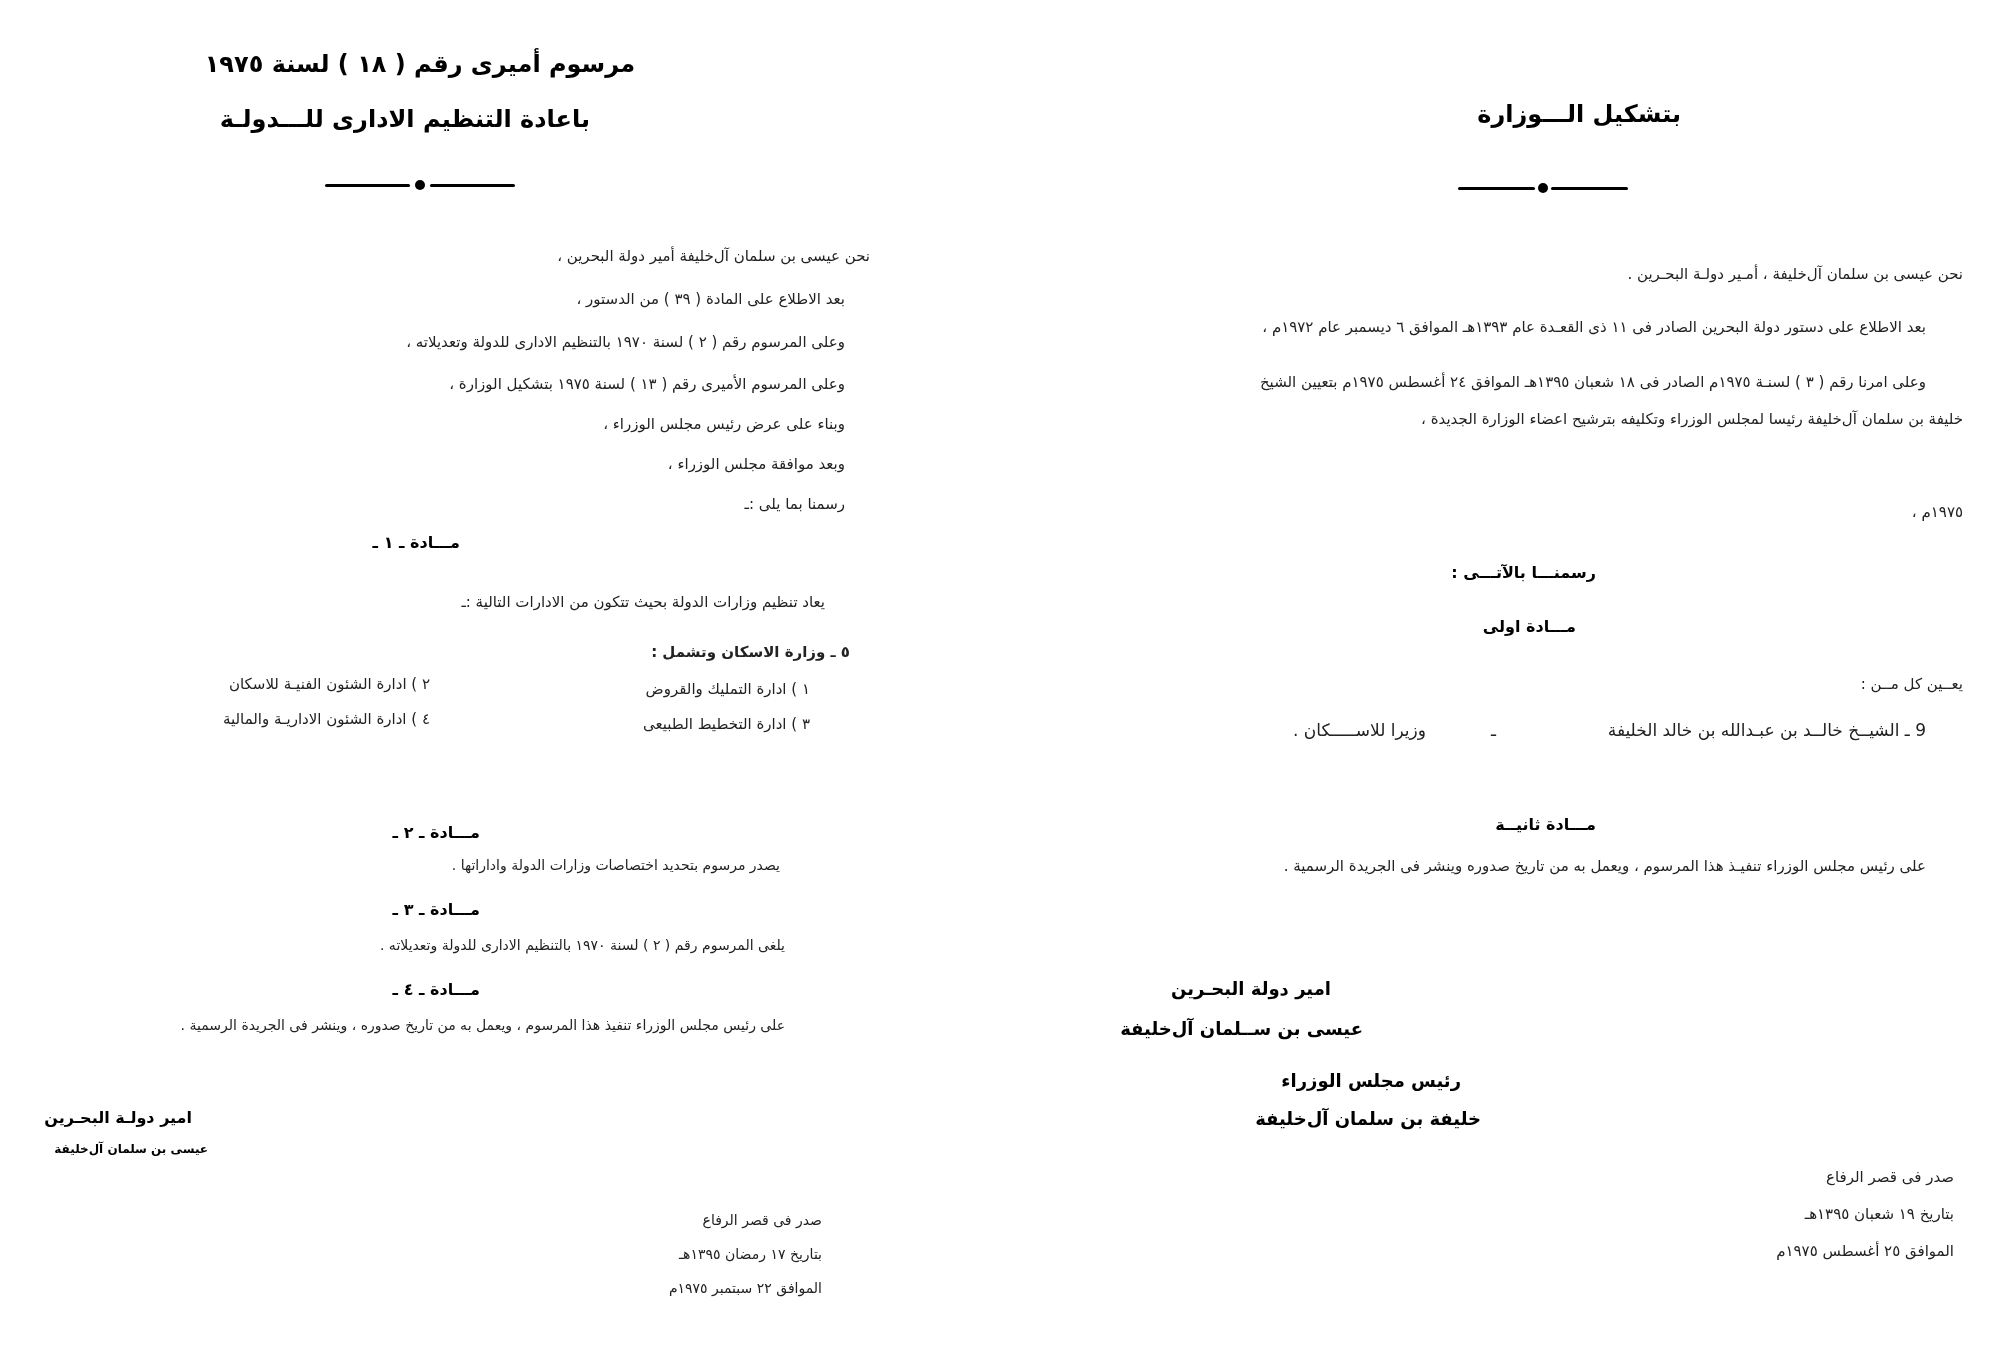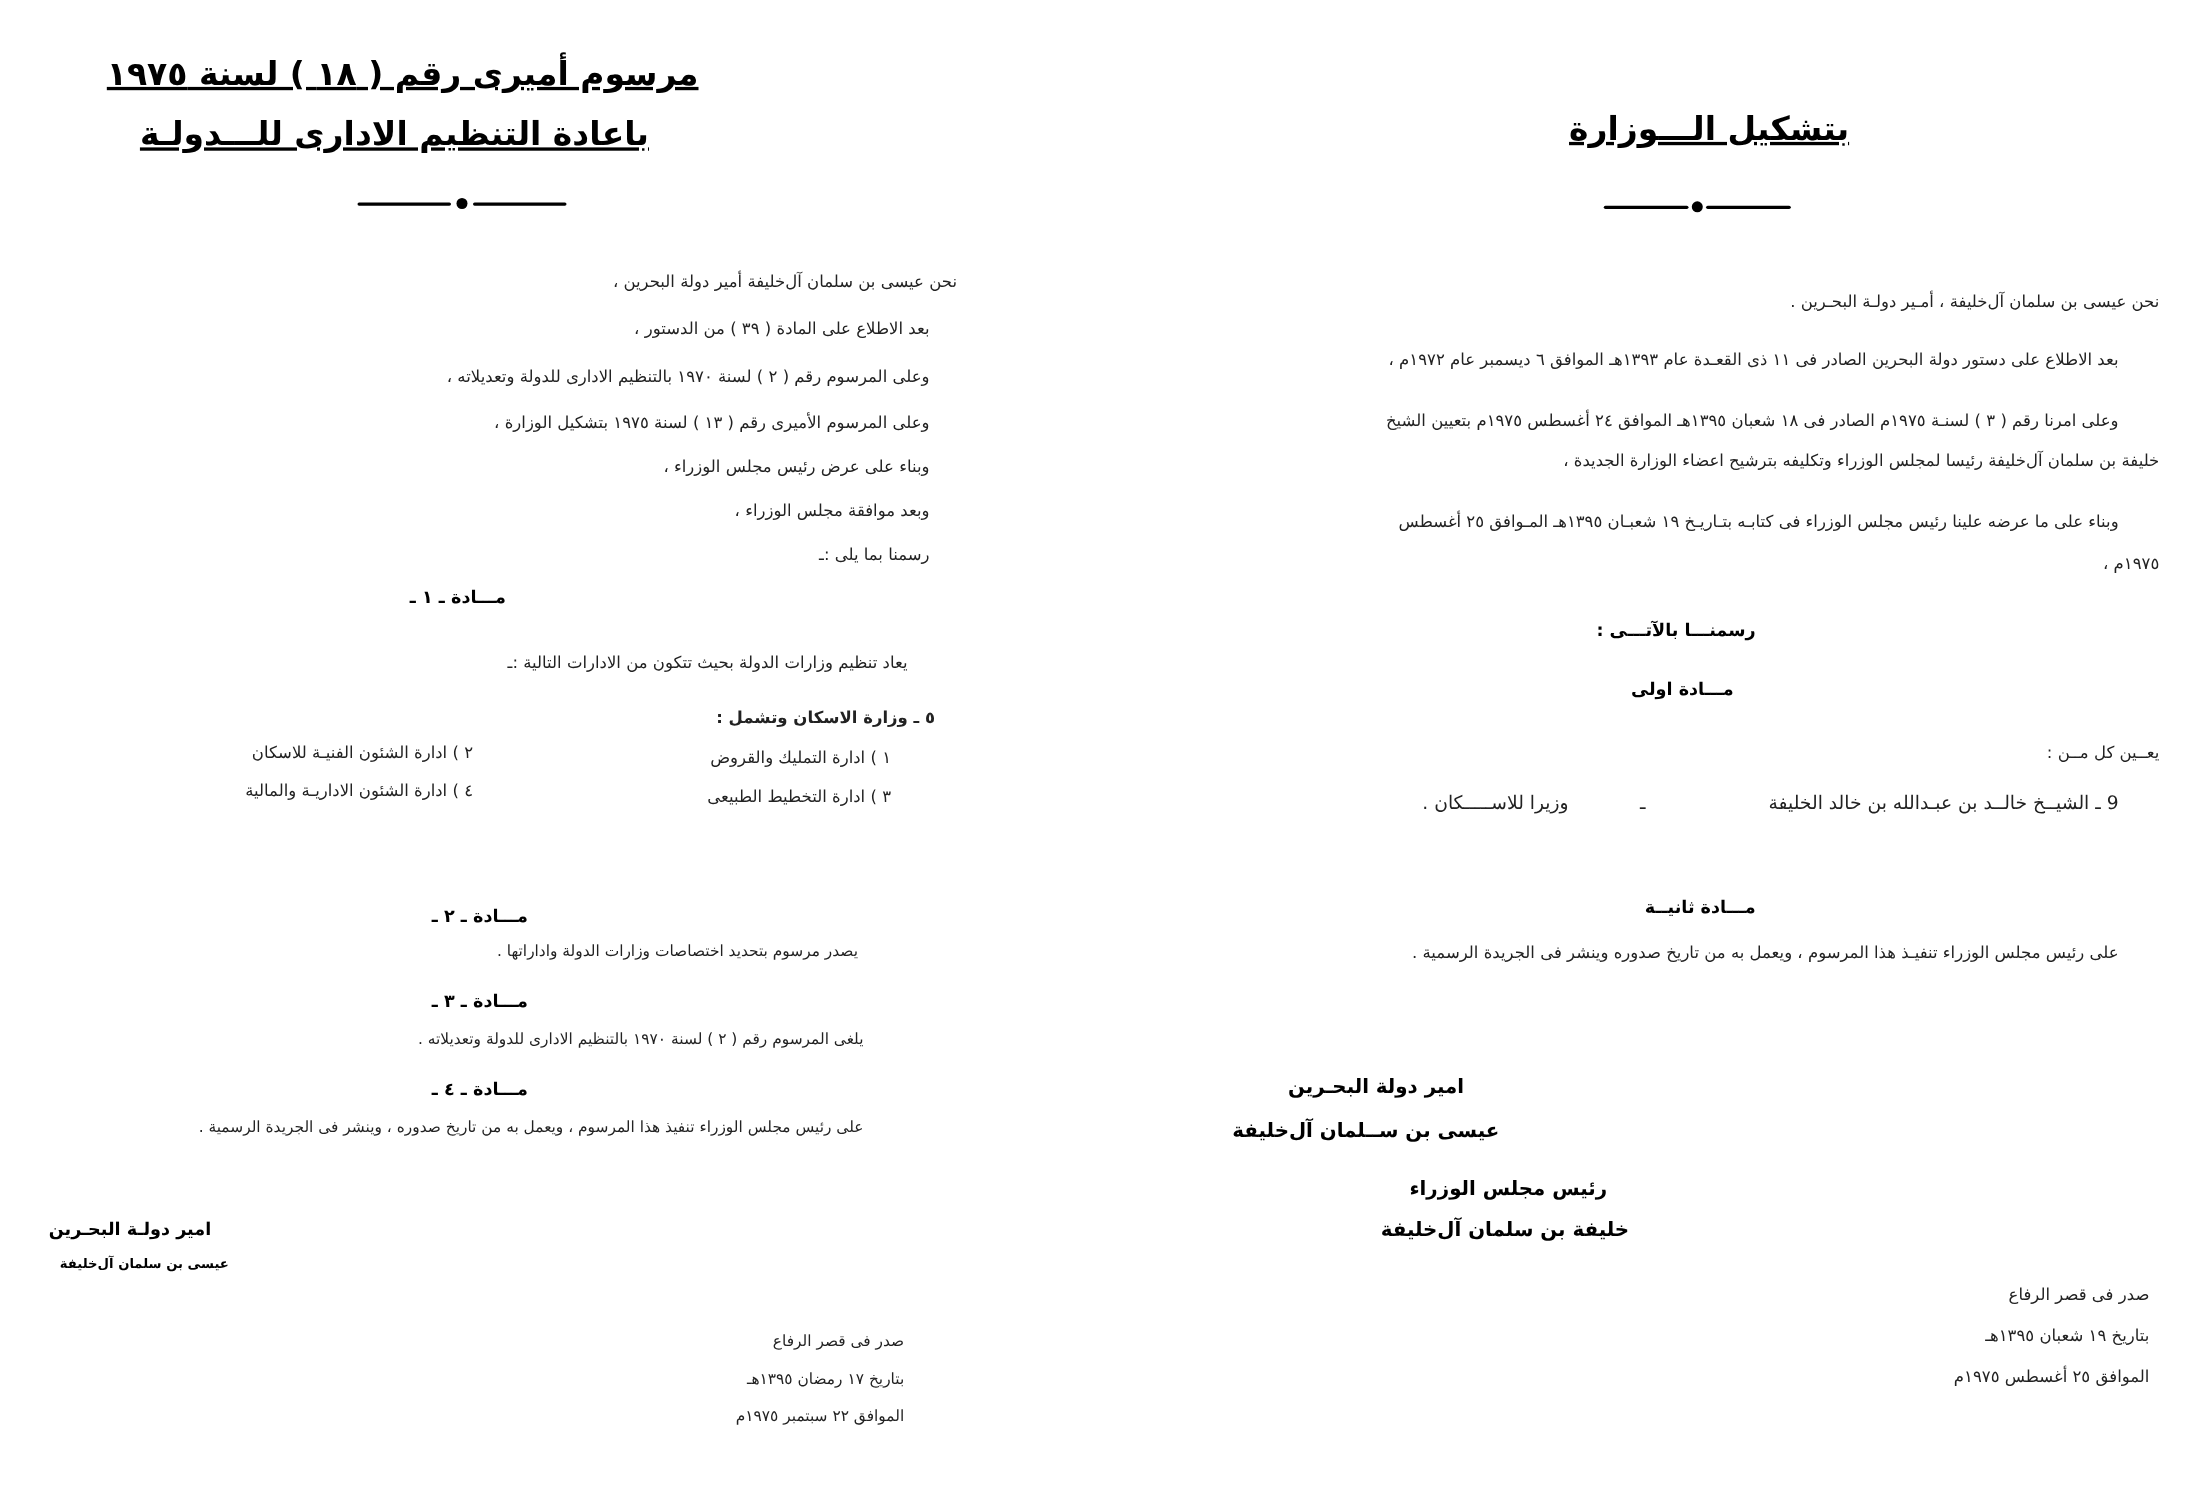--- a/index.html
+++ b/index.html
@@ -2,21 +2,21 @@
 <html><head>
 <meta charset="utf-8">
 <style>
   html, body { margin:0; padding:0; background:#ffffff; }
   body { width:2011px; height:1350px; position:relative; overflow:hidden;
          font-family:"DejaVu Sans", sans-serif; color:#111; }
   .page { position:absolute; top:0; height:1350px; direction:rtl; }
   #left-page { left:0; width:1000px; }
   #right-page { left:1010px; width:1001px; }
   .abs { position:absolute; white-space:nowrap; direction:rtl; }
-  .title { font-weight:bold; font-size:30px; color:#000;text-decoration:underline; }
+  .title { font-weight:bold; font-size:24px; color:#000; }
   .body-txt { font-size:15px; color:#222; }
   .heading { font-weight:bold; font-size:16px; color:#000; }
   .sig { font-weight:bold; font-size:18px; color:#000; }
   .small { font-size:14px; color:#222; }
   .ornament { position:absolute; height:10px; }
   .ornament .bar { position:absolute; top:4px; height:3px; background:#000; border-radius:2px; }
   .ornament .dot { position:absolute; top:0px; width:10px; height:10px; border-radius:50%; background:#000; }
 </style>
 </head>
 <body>
@@ -72,21 +72,20 @@
   <div class="ornament" style="left:448px; top:183px; width:170px;">
     <div class="bar" style="left:0; width:77px;"></div>
     <div class="dot" style="left:80px;"></div>
     <div class="bar" style="left:93px; width:77px;"></div>
   </div>
 
   <div class="abs body-txt" style="right:48px; top:265px;">نحن عيسى بن سلمان آل‌خليفة ، أمـير دولـة البحـرين .</div>
   <div class="abs body-txt" style="right:85px; top:318px;">بعد الاطلاع على دستور دولة البحرين الصادر فى ١١ ذى القعـدة عام ١٣٩٣هـ الموافق ٦ ديسمبر عام ١٩٧٢م ،</div>
   <div class="abs body-txt" style="right:85px; top:373px;">وعلى امرنا رقم ( ٣ ) لسنـة ١٩٧٥م الصادر فى ١٨ شعبان ١٣٩٥هـ الموافق ٢٤ أغسطس ١٩٧٥م بتعيين الشيخ</div>
   <div class="abs body-txt" style="right:48px; top:410px;">خليفة بن سلمان آل‌خليفة رئيسا لمجلس الوزراء وتكليفه  بترشيح اعضاء الوزارة الجديدة ،</div>
-  <div class="abs body-txt" style="right:85px; top:465px;">وبناء على ما عرضه علينا رئيس مجلس الوزراء فى  كتابـه  بتـاريـخ ١٩ شعبـان ١٣٩٥هـ المـوافق ٢٥ أغسطس</div>
   <div class="abs body-txt" style="right:48px; top:503px;">١٩٧٥م ،</div>
 
   <div class="abs heading" style="right:415px; top:563px;">رسمنـــا بالآتـــى :</div>
   <div class="abs heading" style="right:435px; top:617px;">مـــادة اولى</div>
 
   <div class="abs body-txt" style="right:48px; top:675px;">يعــين كل مــن :</div>
   <div class="abs body-txt" style="right:85px; top:720px; font-size:17px;">9 ـ الشيــخ خالــد بن عبـدالله بن خالد الخليفة</div>
   <div class="abs body-txt" style="right:515px; top:720px; font-size:17px;">ـ</div>
   <div class="abs body-txt" style="right:585px; top:720px; font-size:17px;">وزيرا للاســـــكان .</div>
 

